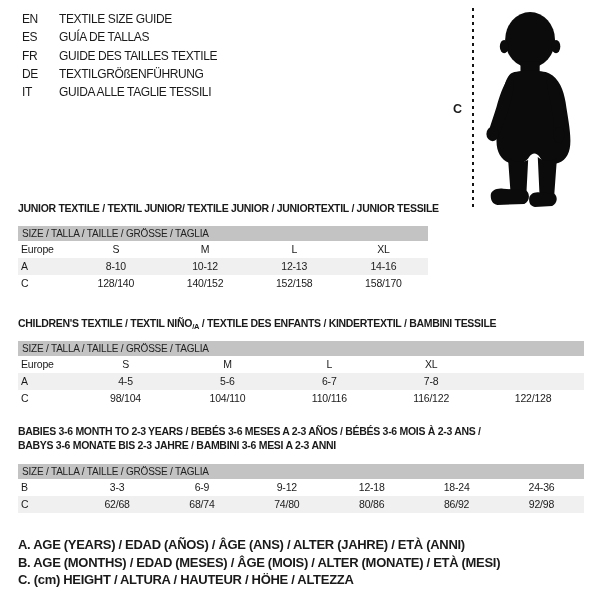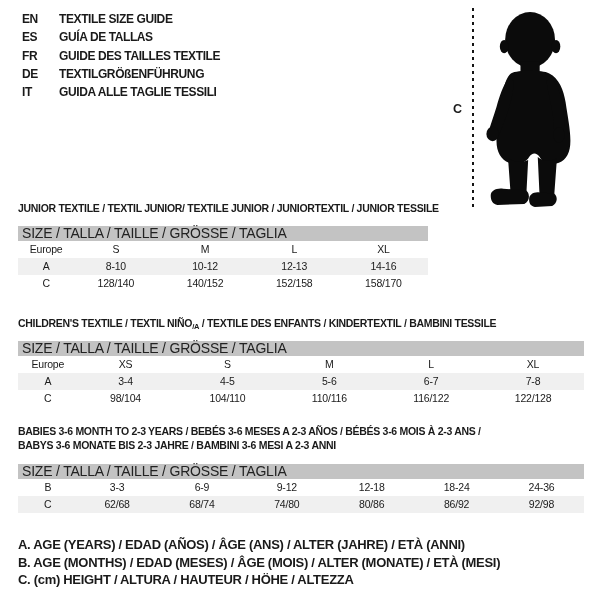--- a/index.html
+++ b/index.html
@@ -5,44 +5,44 @@
   * { margin:0; padding:0; box-sizing:border-box; }
   html,body { background:#ffffff; }
   .canvas {
     position:relative; width:600px; height:600px; overflow:hidden;
     background:#ffffff; color:#1a1a1a;
     font-family:"Liberation Sans", sans-serif;
   }
 
   
   .langs { position:absolute; left:22px; top:10px; }
-  .lang-row { display:flex; line-height:18.3px; font-size:12px; font-weight:bold; letter-spacing:-0.4px; white-space:nowrap; }
+  .lang-row { display:flex; line-height:18.3px; font-size:12px; font-weight:normal; letter-spacing:-0.4px; white-space:nowrap; }
   .lang-code { width:37px; flex:0 0 37px; }
 
   
   .measure-c { position:absolute; left:453px; top:102px; font-size:12.5px; font-weight:bold; }
   .dotted-line { position:absolute; left:472px; top:8px; width:2px; height:200px;
     background:repeating-linear-gradient(to bottom, #141414 0 3px, transparent 3px 7px); }
   .baby { position:absolute; left:484px; top:5px; }
 
   
   .tblock { position:absolute; left:18px; }
   #t1 { top:202px; width:410px; }
   #t2 { top:317px; width:566px; }
   #t3 { top:425px; width:566px; }
   .ttitle { font-size:10.5px; font-weight:bold; letter-spacing:-0.3px; white-space:nowrap; margin-bottom:12px; }
   #t2 .ttitle { margin-bottom:10px; }
   #t3 .ttitle { line-height:13.5px; }
   .tsub { font-size:7.5px; vertical-align:-2px; }
   .sizebar { height:15px; line-height:15px; background:#c3c3c3; color:#222222;
-    font-size:14px; letter-spacing:-0.2px; padding-left:4px; white-space:nowrap; }
+    font-size:10px; letter-spacing:-0.2px; padding-left:4px; white-space:nowrap; }
   .trow { display:flex; height:17px; line-height:17px; font-size:10.5px; letter-spacing:-0.2px; }
   .trow.shaded { background:#f0f0f0; }
   .tc { text-align:center; overflow:hidden; }
-  .tc.first { text-align:center; padding-left:3px; }
+  .tc.first { text-align:left; padding-left:3px; }
   #t1 .tc { flex:0 0 21.75%; } #t1 .tc.first { flex:0 0 13%; }
   #t2 .tc { flex:0 0 18%; }   #t2 .tc.first { flex:0 0 10%; }
   #t3 .tc { flex:0 0 15%; }   #t3 .tc.first { flex:0 0 10%; }
 
   
   .footnotes { position:absolute; left:18px; top:536px; font-size:13px; font-weight:bold;
     letter-spacing:-0.3px; line-height:17.6px; white-space:nowrap; }
 </style>
 </head>
 <body>
@@ -116,29 +116,27 @@
       <span class="tc">152/158</span>
       <span class="tc">158/170</span>
     </div>
   </section>
 
   <section class="tblock" id="t2">
     <div class="ttitle"><span>CHILDREN'S TEXTILE / TEXTIL NIÑO</span><span class="tsub">/A</span><span> / TEXTILE DES ENFANTS / KINDERTEXTIL / BAMBINI TESSILE</span></div>
     <div class="sizebar">SIZE / TALLA / TAILLE / GRÖSSE / TAGLIA</div>
     <div class="trow">
       <span class="tc first">Europe</span>
-      <span class="tc">XS</span>
       <span class="tc">S</span>
       <span class="tc">M</span>
       <span class="tc">L</span>
       <span class="tc">XL</span>
     </div>
     <div class="trow shaded">
       <span class="tc first">A</span>
-      <span class="tc">3-4</span>
       <span class="tc">4-5</span>
       <span class="tc">5-6</span>
       <span class="tc">6-7</span>
       <span class="tc">7-8</span>
     </div>
     <div class="trow">
       <span class="tc first">C</span>
       <span class="tc">98/104</span>
       <span class="tc">104/110</span>
       <span class="tc">110/116</span>

